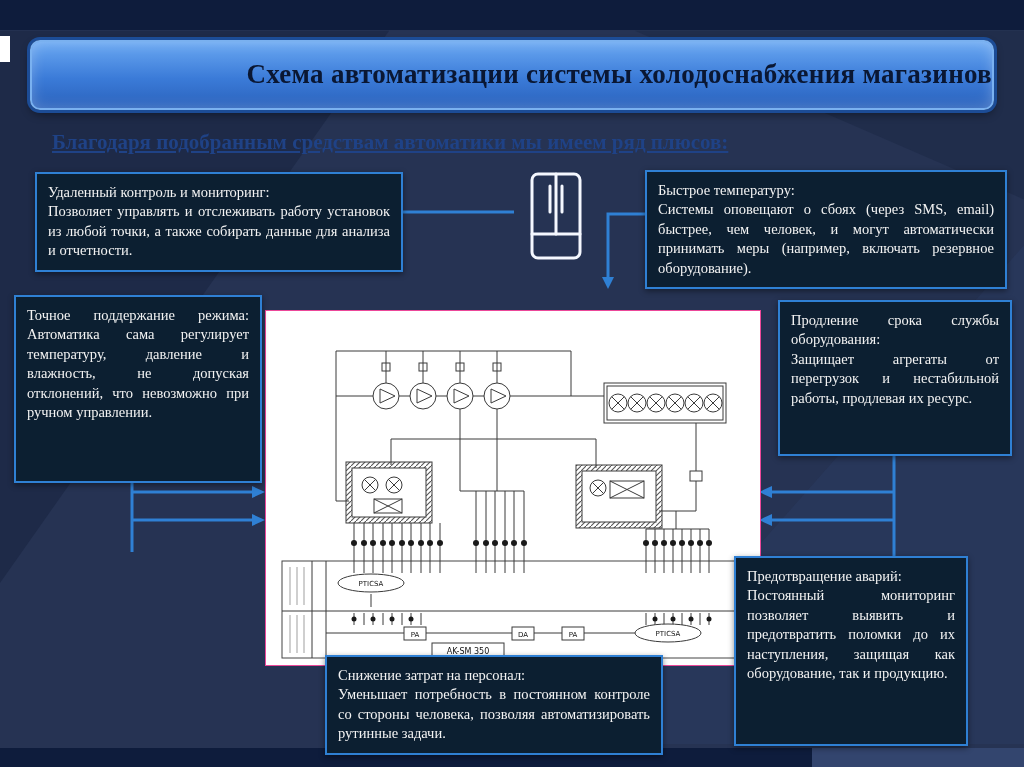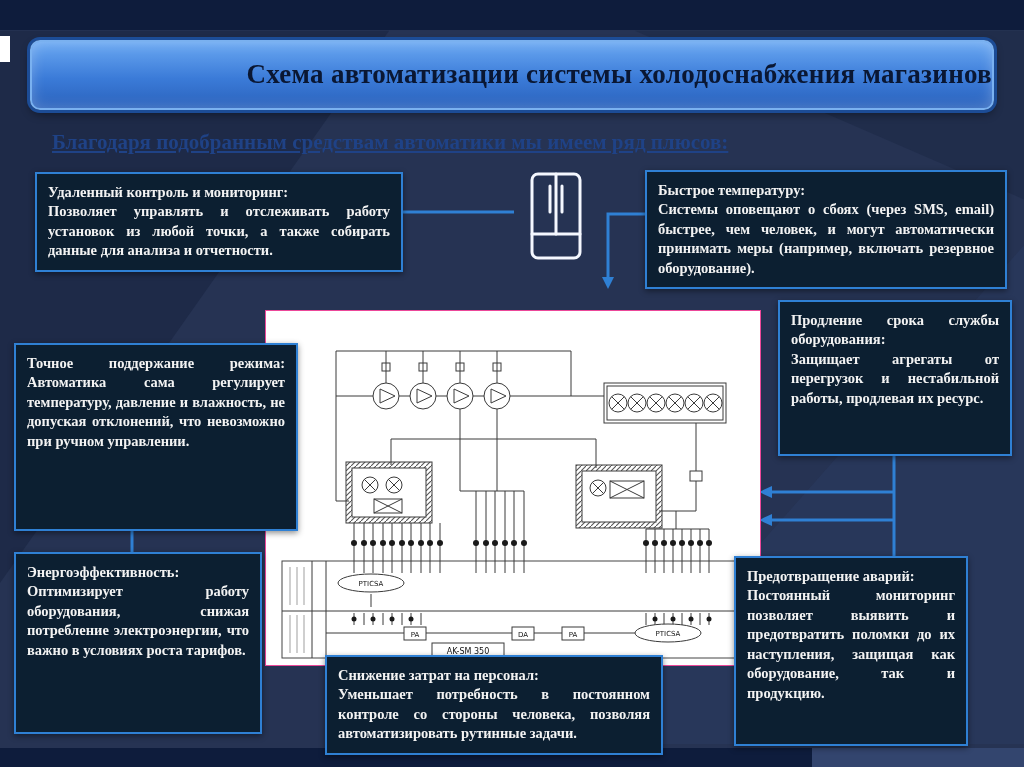--- a/index.html
+++ b/index.html
@@ -20,28 +20,28 @@
     background:linear-gradient(180deg,#6aa8f2 0%,#3b7bd8 55%,#2a62bc 100%);
     border:2px solid #7ab1f0;border-radius:10px;
     box-shadow:0 0 0 3px #1c4c96,0 4px 10px rgba(0,0,0,.45),inset 0 0 14px rgba(255,255,255,.25);}
   .title-box h1{margin:0;text-align:right;line-height:64px;font-size:27px;font-weight:bold;
     color:#0a1733;letter-spacing:.3px;}
 
   .subtitle{position:absolute;left:52px;top:130px;width:780px;
     font-size:21px;font-weight:bold;color:#1f4286;text-decoration:underline;}
 
   .callout{position:absolute;box-sizing:border-box;background:#0c1f31;border:2px solid #2f80d4;
-    color:#f3f3f3;font-weight:bold;font-size:14.5px;line-height:1.34;
+    color:#f3f3f3;font-weight:normal;font-size:14.5px;line-height:1.34;
     padding:9px 11px;text-align:justify;box-shadow:0 2px 6px rgba(0,0,0,.45);}
   .co-head{display:block;}
   .co-inline .co-head{display:inline;}
   .co-inline .co-head::after{content:" ";}
   .co1{left:35px;top:172px;width:368px;min-height:96px;}
   .co2{left:645px;top:170px;width:362px;min-height:112px;}
-  .co3{left:14px;top:295px;width:284px;min-height:188px;margin-top:48px;}
+  .co3{left:14px;top:295px;width:248px;min-height:188px;}
   .co4{left:778px;top:300px;width:234px;min-height:156px;}
   .co5{left:14px;top:552px;width:248px;min-height:182px;}
   .co6{left:734px;top:556px;width:234px;min-height:190px;}
   .co7{left:325px;top:655px;width:338px;min-height:98px;}
 
   .connectors{position:absolute;left:0;top:0;width:1024px;height:767px;pointer-events:none;}
   .connectors path{stroke:#2f80d4;stroke-width:3;fill:none;}
   .connectors polygon{fill:#2f80d4;}
 
   .fridge{position:absolute;left:528px;top:170px;width:56px;height:92px;}
@@ -264,24 +264,20 @@
   <div class="callout co3 co-inline">
     <span class="co-head">Точное поддержание режима:</span>
     <span class="co-body">Автоматика сама регулирует температуру, давление и влажность, не допуская отклонений, что невозможно при ручном управлении.</span>
   </div>
 
   <div class="callout co4">
     <span class="co-head">Продление срока службы оборудования:</span>
     <span class="co-body">Защищает агрегаты от перегрузок и нестабильной работы, продлевая их ресурс.</span>
   </div>
 
-  <div class="callout co5">
-    <span class="co-head">Энергоэффективность:</span>
-    <span class="co-body">Оптимизирует работу оборудования, снижая потребление электроэнергии, что важно в условиях роста тарифов.</span>
-  </div>
 
   <div class="callout co6">
     <span class="co-head">Предотвращение аварий:</span>
     <span class="co-body">Постоянный мониторинг позволяет выявить и предотвратить поломки до их наступления, защищая как оборудование, так и продукцию.</span>
   </div>
 
   <div class="callout co7">
     <span class="co-head">Снижение затрат на персонал:</span>
     <span class="co-body">Уменьшает потребность в постоянном контроле со стороны человека, позволяя автоматизировать рутинные задачи.</span>
   </div>

